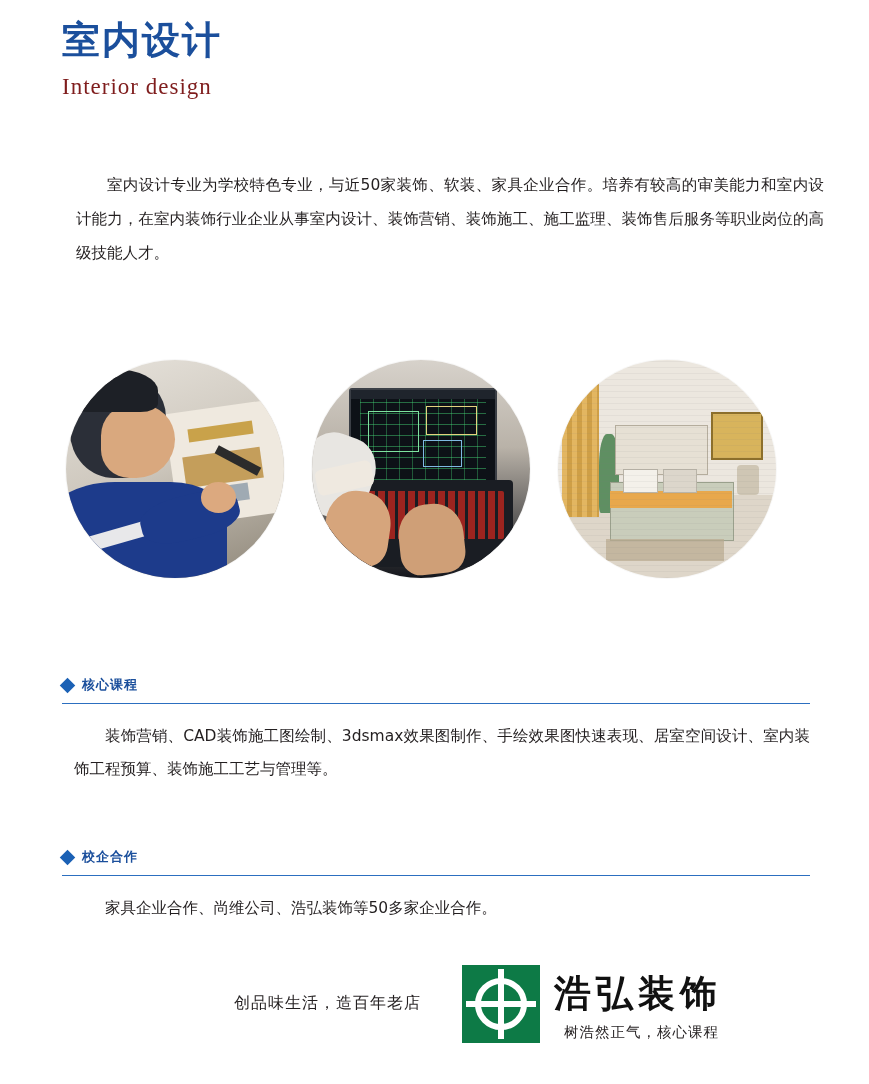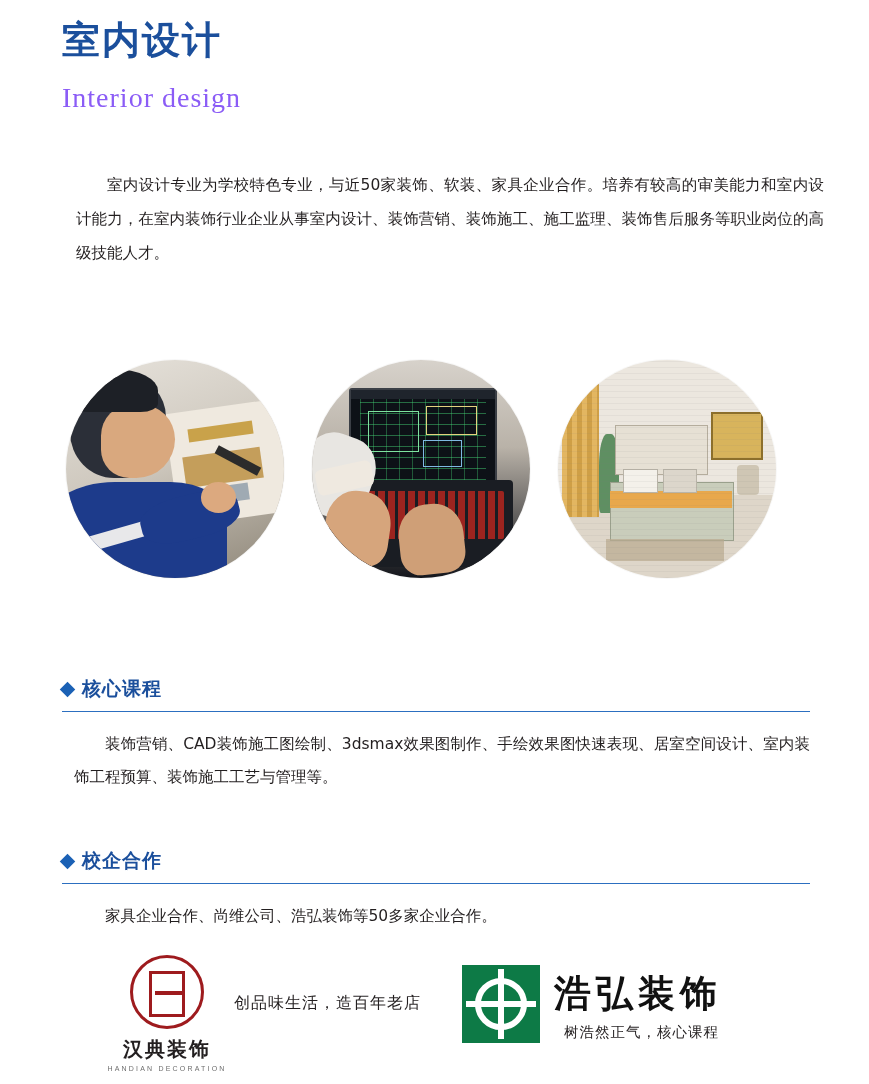--- a/index.html
+++ b/index.html
@@ -31,25 +31,25 @@
   .title-cn {
     font-size: 38px;
     font-weight: bold;
     color: #1b4f9c;
     letter-spacing: 2px;
     line-height: 1.2;
     margin: 0;
     font-family: "DejaVu Sans", sans-serif;
   }
   .title-en {
-    font-size: 28px;
-    color: #8b5cf6;
+    font-size: 23px;
+    color: #7f1d1d;
     font-family: "Liberation Serif", serif;
     letter-spacing: 1px;
-    margin-top: 18px;
+    margin-top: 10px;
   }
 
   
   .intro {
     position: absolute;
     left: 76px;
     top: 168px;
     width: 748px;
     font-size: 15.5px;
     line-height: 34px;
@@ -147,21 +147,21 @@
   }
   .diamond {
     width: 11px;
     height: 11px;
     background: #1b61b5;
     transform: rotate(45deg);
     display: inline-block;
     flex: none;
   }
   .sec-title {
-    font-size: 19px;
+    font-size: 13px;
     font-weight: bold;
     color: #1b4f9c;
     letter-spacing: 1px;
     font-family: "DejaVu Sans", sans-serif;
   }
   .sec-rule {
     margin-top: 9px;
     height: 1px;
     background: #2c6fc0;
     width: 100%;
@@ -381,27 +381,20 @@
     <div class="sec-head">
       <span class="diamond"></span>
       <span class="sec-title">校企合作</span>
     </div>
     <div class="sec-rule"></div>
     <div class="sec-body">家具企业合作、尚维公司、浩弘装饰等50多家企业合作。</div>
   </div>
 
   <div class="logos">
 
-    <div class="logo-a">
-      <div class="hd-mark">
-        <div class="hd-bar"></div>
-      </div>
-      <div class="hd-name">汉典装饰</div>
-      <div class="hd-pinyin">HANDIAN DECORATION</div>
-    </div>
     <div class="slogan-a">创品味生活，造百年老店</div>
 
     <div class="logo-b">
       <div class="hh-mark">
         <div class="hcross-v"></div>
         <div class="hcross-h"></div>
         <div class="hcircle"></div>
       </div>
       <div class="hh-name">浩弘装饰</div>
       <div class="hh-slogan">树浩然正气，核心课程</div>

